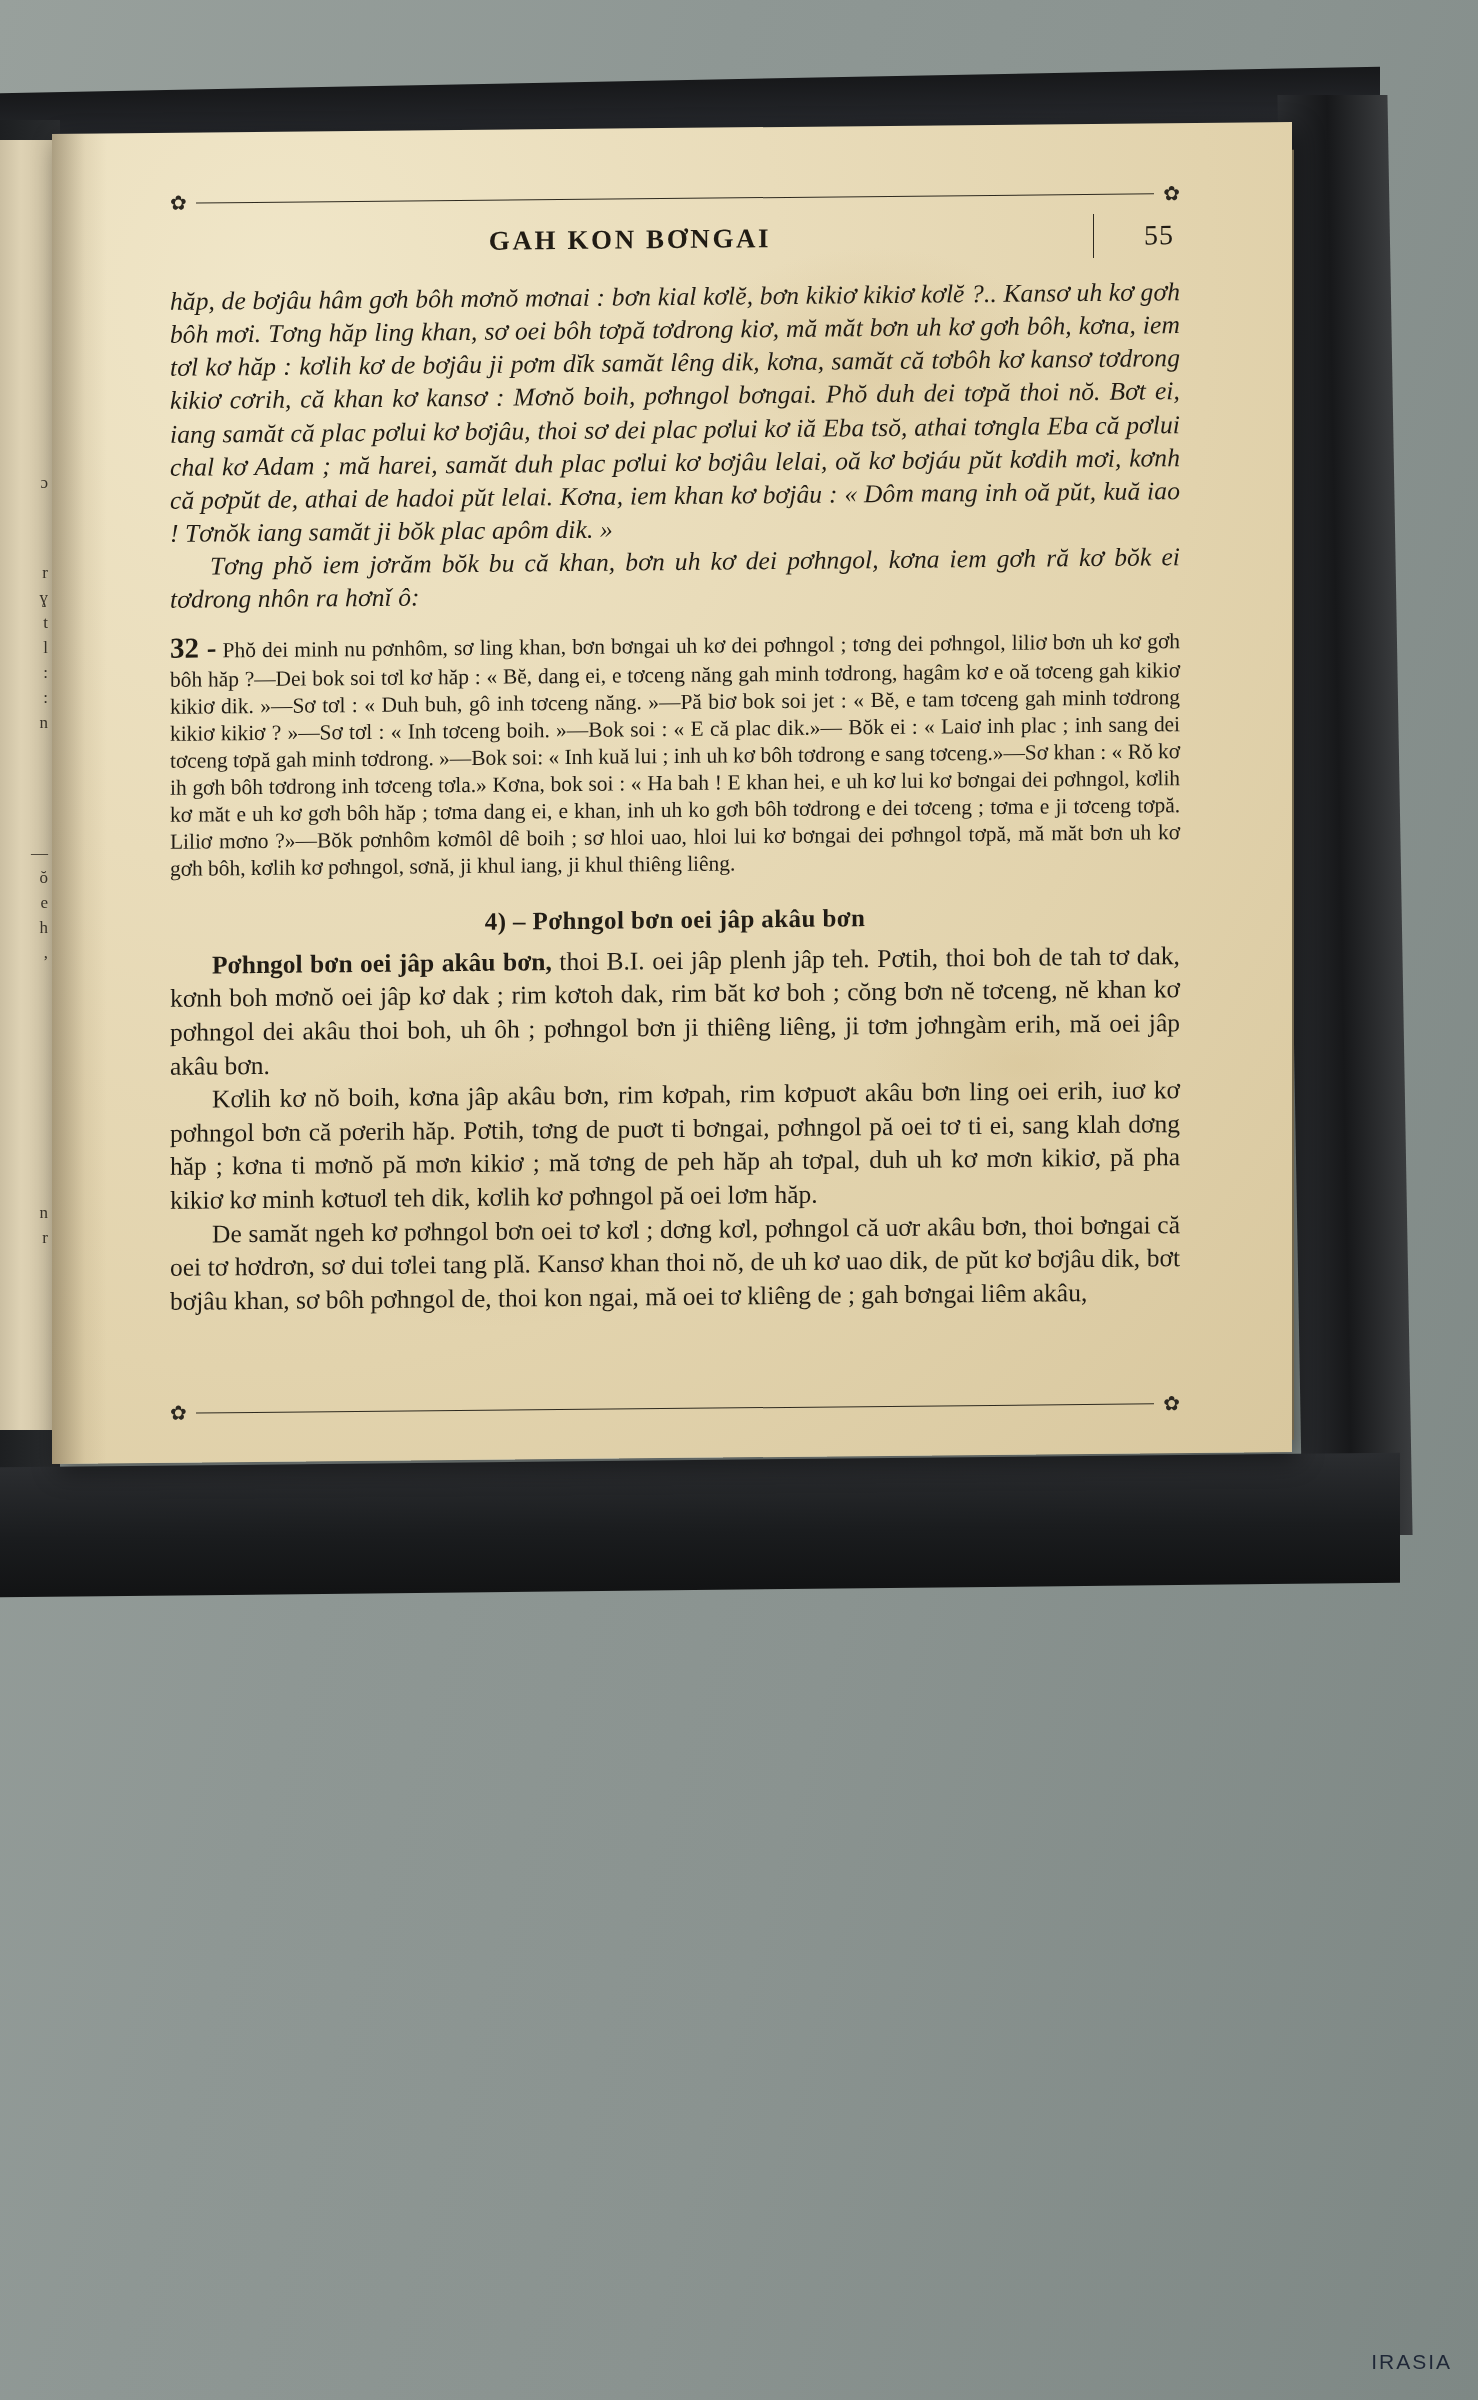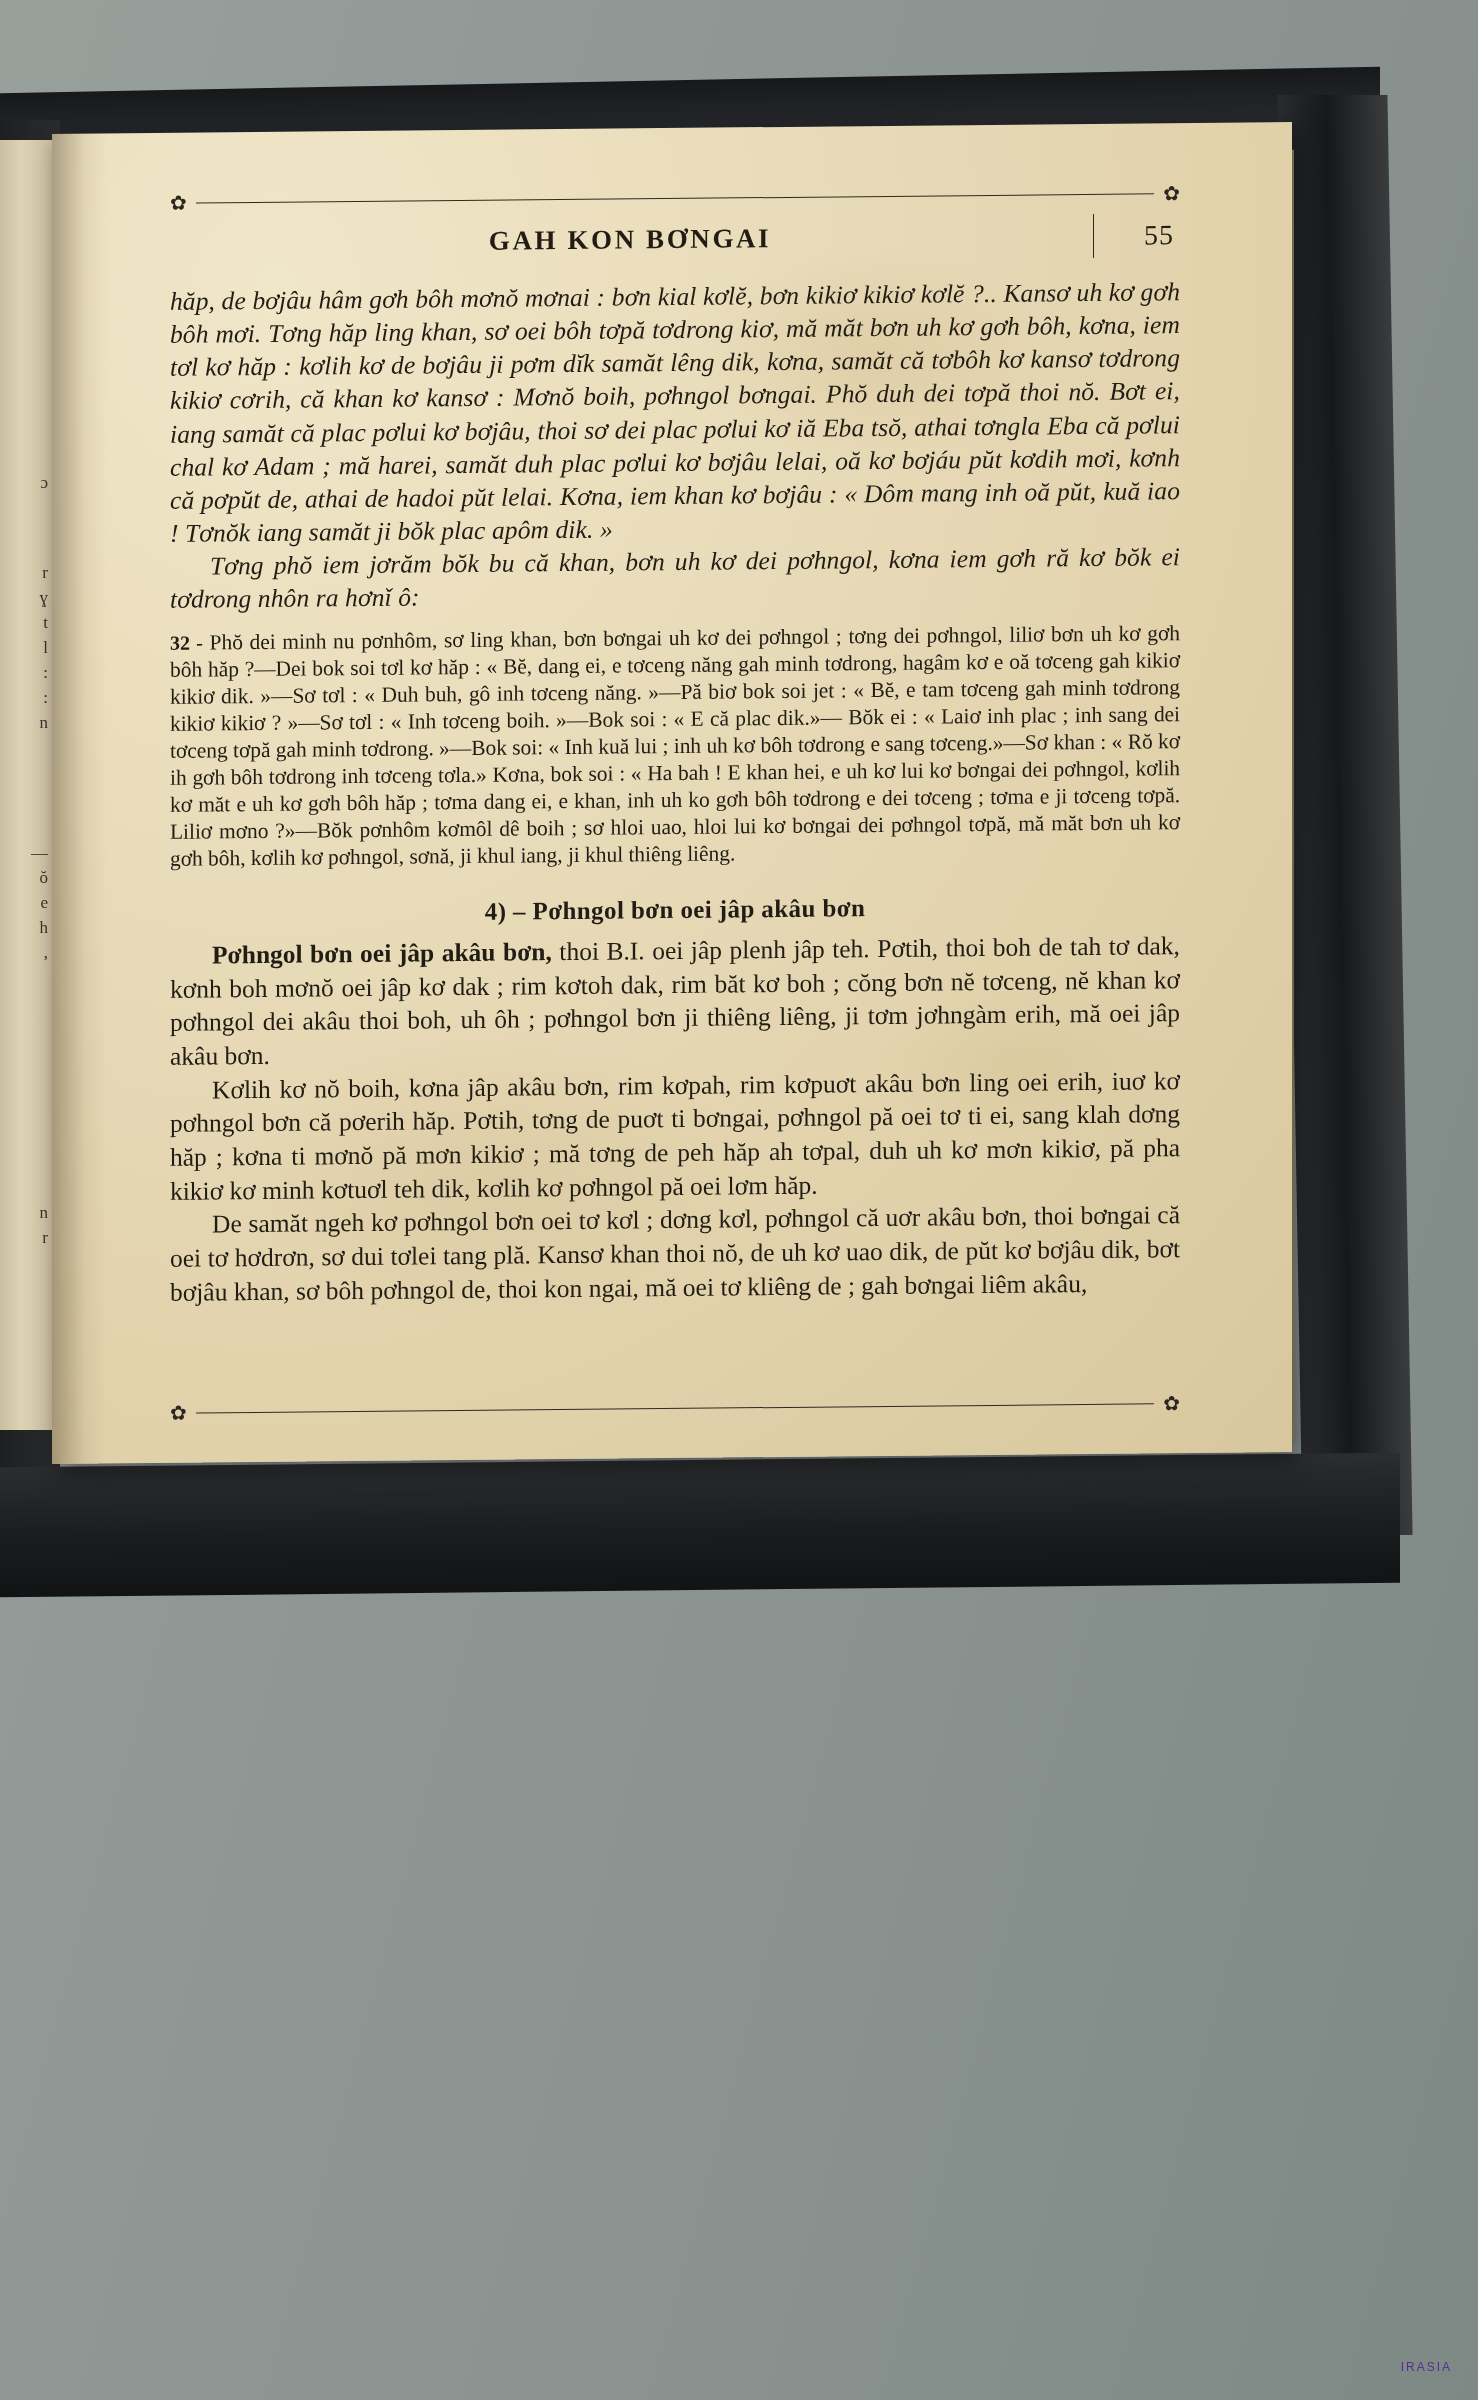--- a/index.html
+++ b/index.html
@@ -180,21 +180,21 @@
 
   .small-block {
     margin-top: 14px;
     font-size: 21.5px;
     line-height: 1.255;
     text-align: justify;
     letter-spacing: -0.05px;
   }
   .small-block .num {
     font-weight: 700;
-    font-size: 20px;
+    font-size: 29px;
   }
 
   .section-heading {
     margin-top: 28px;
     margin-bottom: 10px;
     text-align: center;
     font-size: 25px;
     font-weight: 700;
     letter-spacing: 0.4px;
   }
@@ -217,23 +217,23 @@
     right: 112px;
     bottom: 36px;
     height: 24px;
   }
 
   
   .watermark {
     position: absolute;
     right: 26px;
     bottom: 26px;
-    color: #4c1d95;
+    color: #0f172a;
     font-family: "Liberation Sans", sans-serif;
-    font-size: 12px;
+    font-size: 21px;
     letter-spacing: 2px;
     opacity: 0.85;
   }
 </style>
 </head>
 <body>
 
 <div class="backdrop"></div>
 <div class="cover-top"></div>
 <div class="cover-left"></div>

